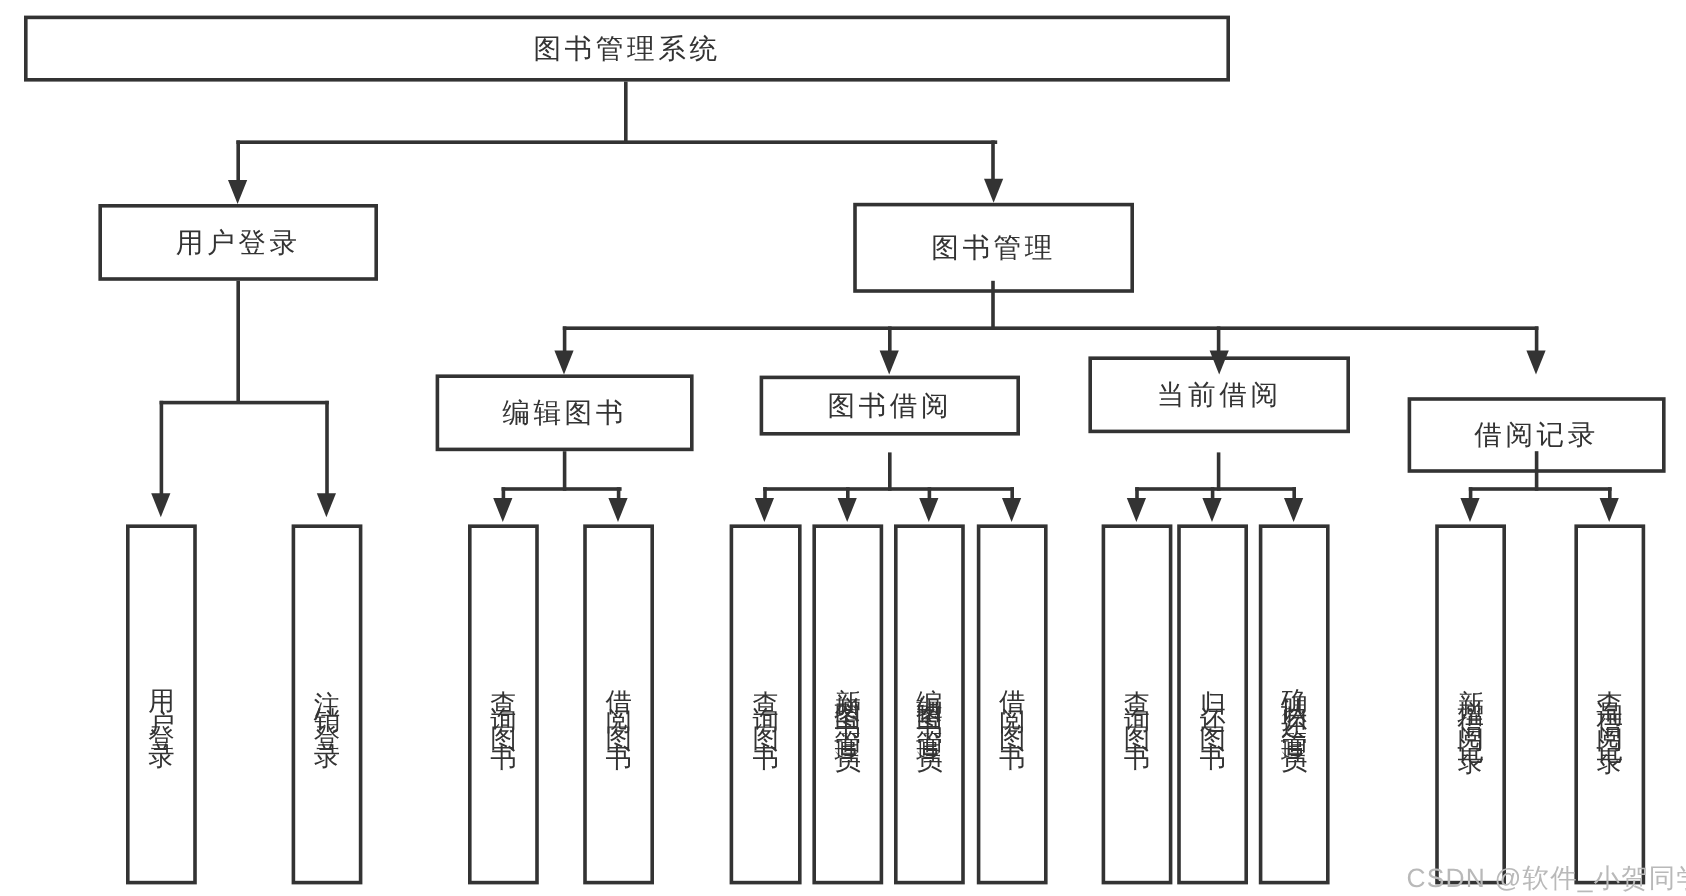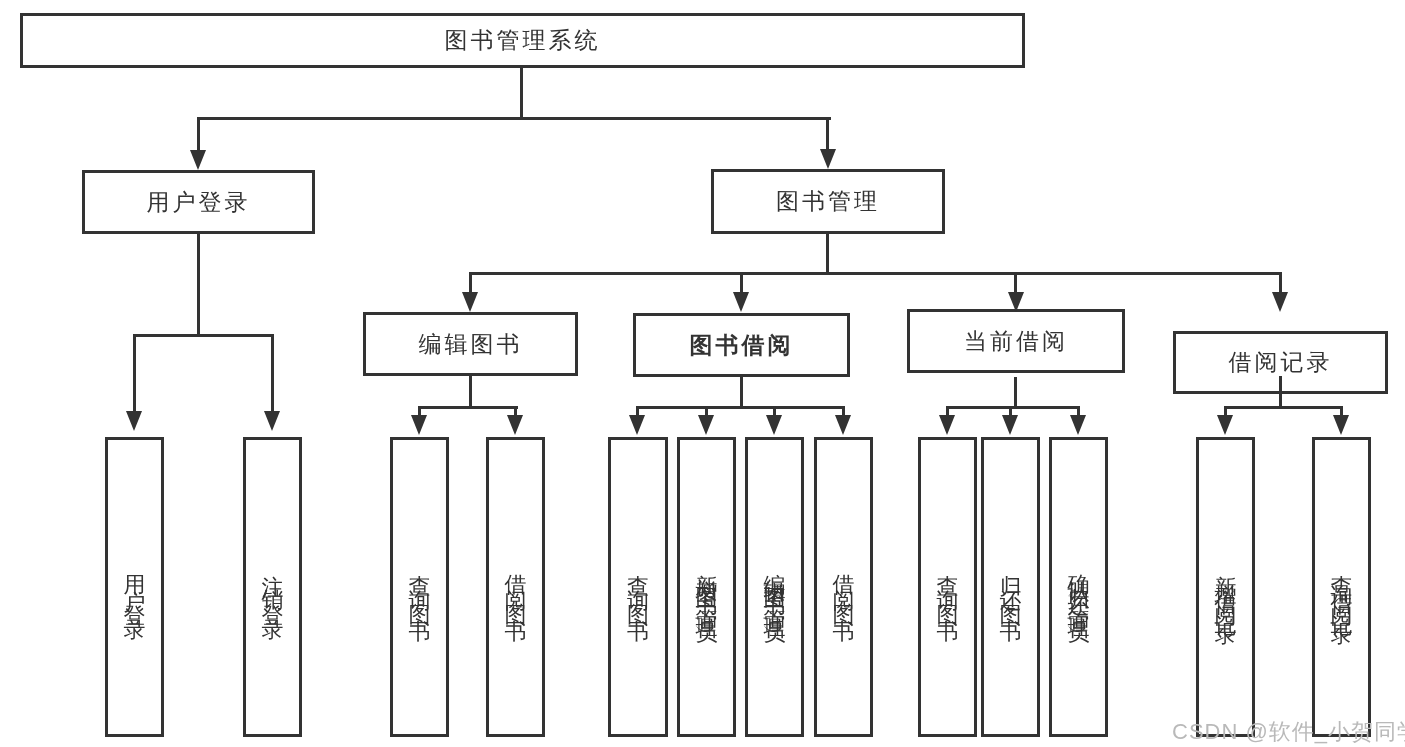--- a/index.html
+++ b/index.html
@@ -63,31 +63,31 @@
 
 <div class="stage">
 
   <div class="box" style="left:20px; top:13px; width:1005px; height:55px;">
     <span class="label">图书管理系统</span>
   </div>
 
   <div class="box" style="left:82px; top:170px; width:233px; height:64px;">
     <span class="label">用户登录</span>
   </div>
-  <div class="box" style="left:711px; top:169px; width:234px; height:65px;">
+  <div class="box" style="left:711px; top:169px; width:234px; height:75px;">
     <span class="label">图书管理</span>
   </div>
 
   <div class="box" style="left:363px; top:312px; width:215px; height:64px;">
     <span class="label">编辑图书</span>
   </div>
-  <div class="box" style="left:633px; top:313px; width:217px; height:64px;font-weight:bold;">
+  <div class="box" style="left:633px; top:313px; width:217px; height:50px;">
     <span class="label">图书借阅</span>
   </div>
-  <div class="box" style="left:907px; top:309px; width:218px; height:64px;">
+  <div class="box" style="left:907px; top:297px; width:218px; height:64px;">
     <span class="label">当前借阅</span>
   </div>
   <div class="box" style="left:1173px; top:313px; width:215px; height:63px;margin-top:18px;">
     <span class="label">借阅记录</span>
   </div>
 
   <div class="box leaf" style="left:105px;">
     <span class="vtext s4">用户登录</span>
   </div>
   <div class="box leaf" style="left:243px;">

